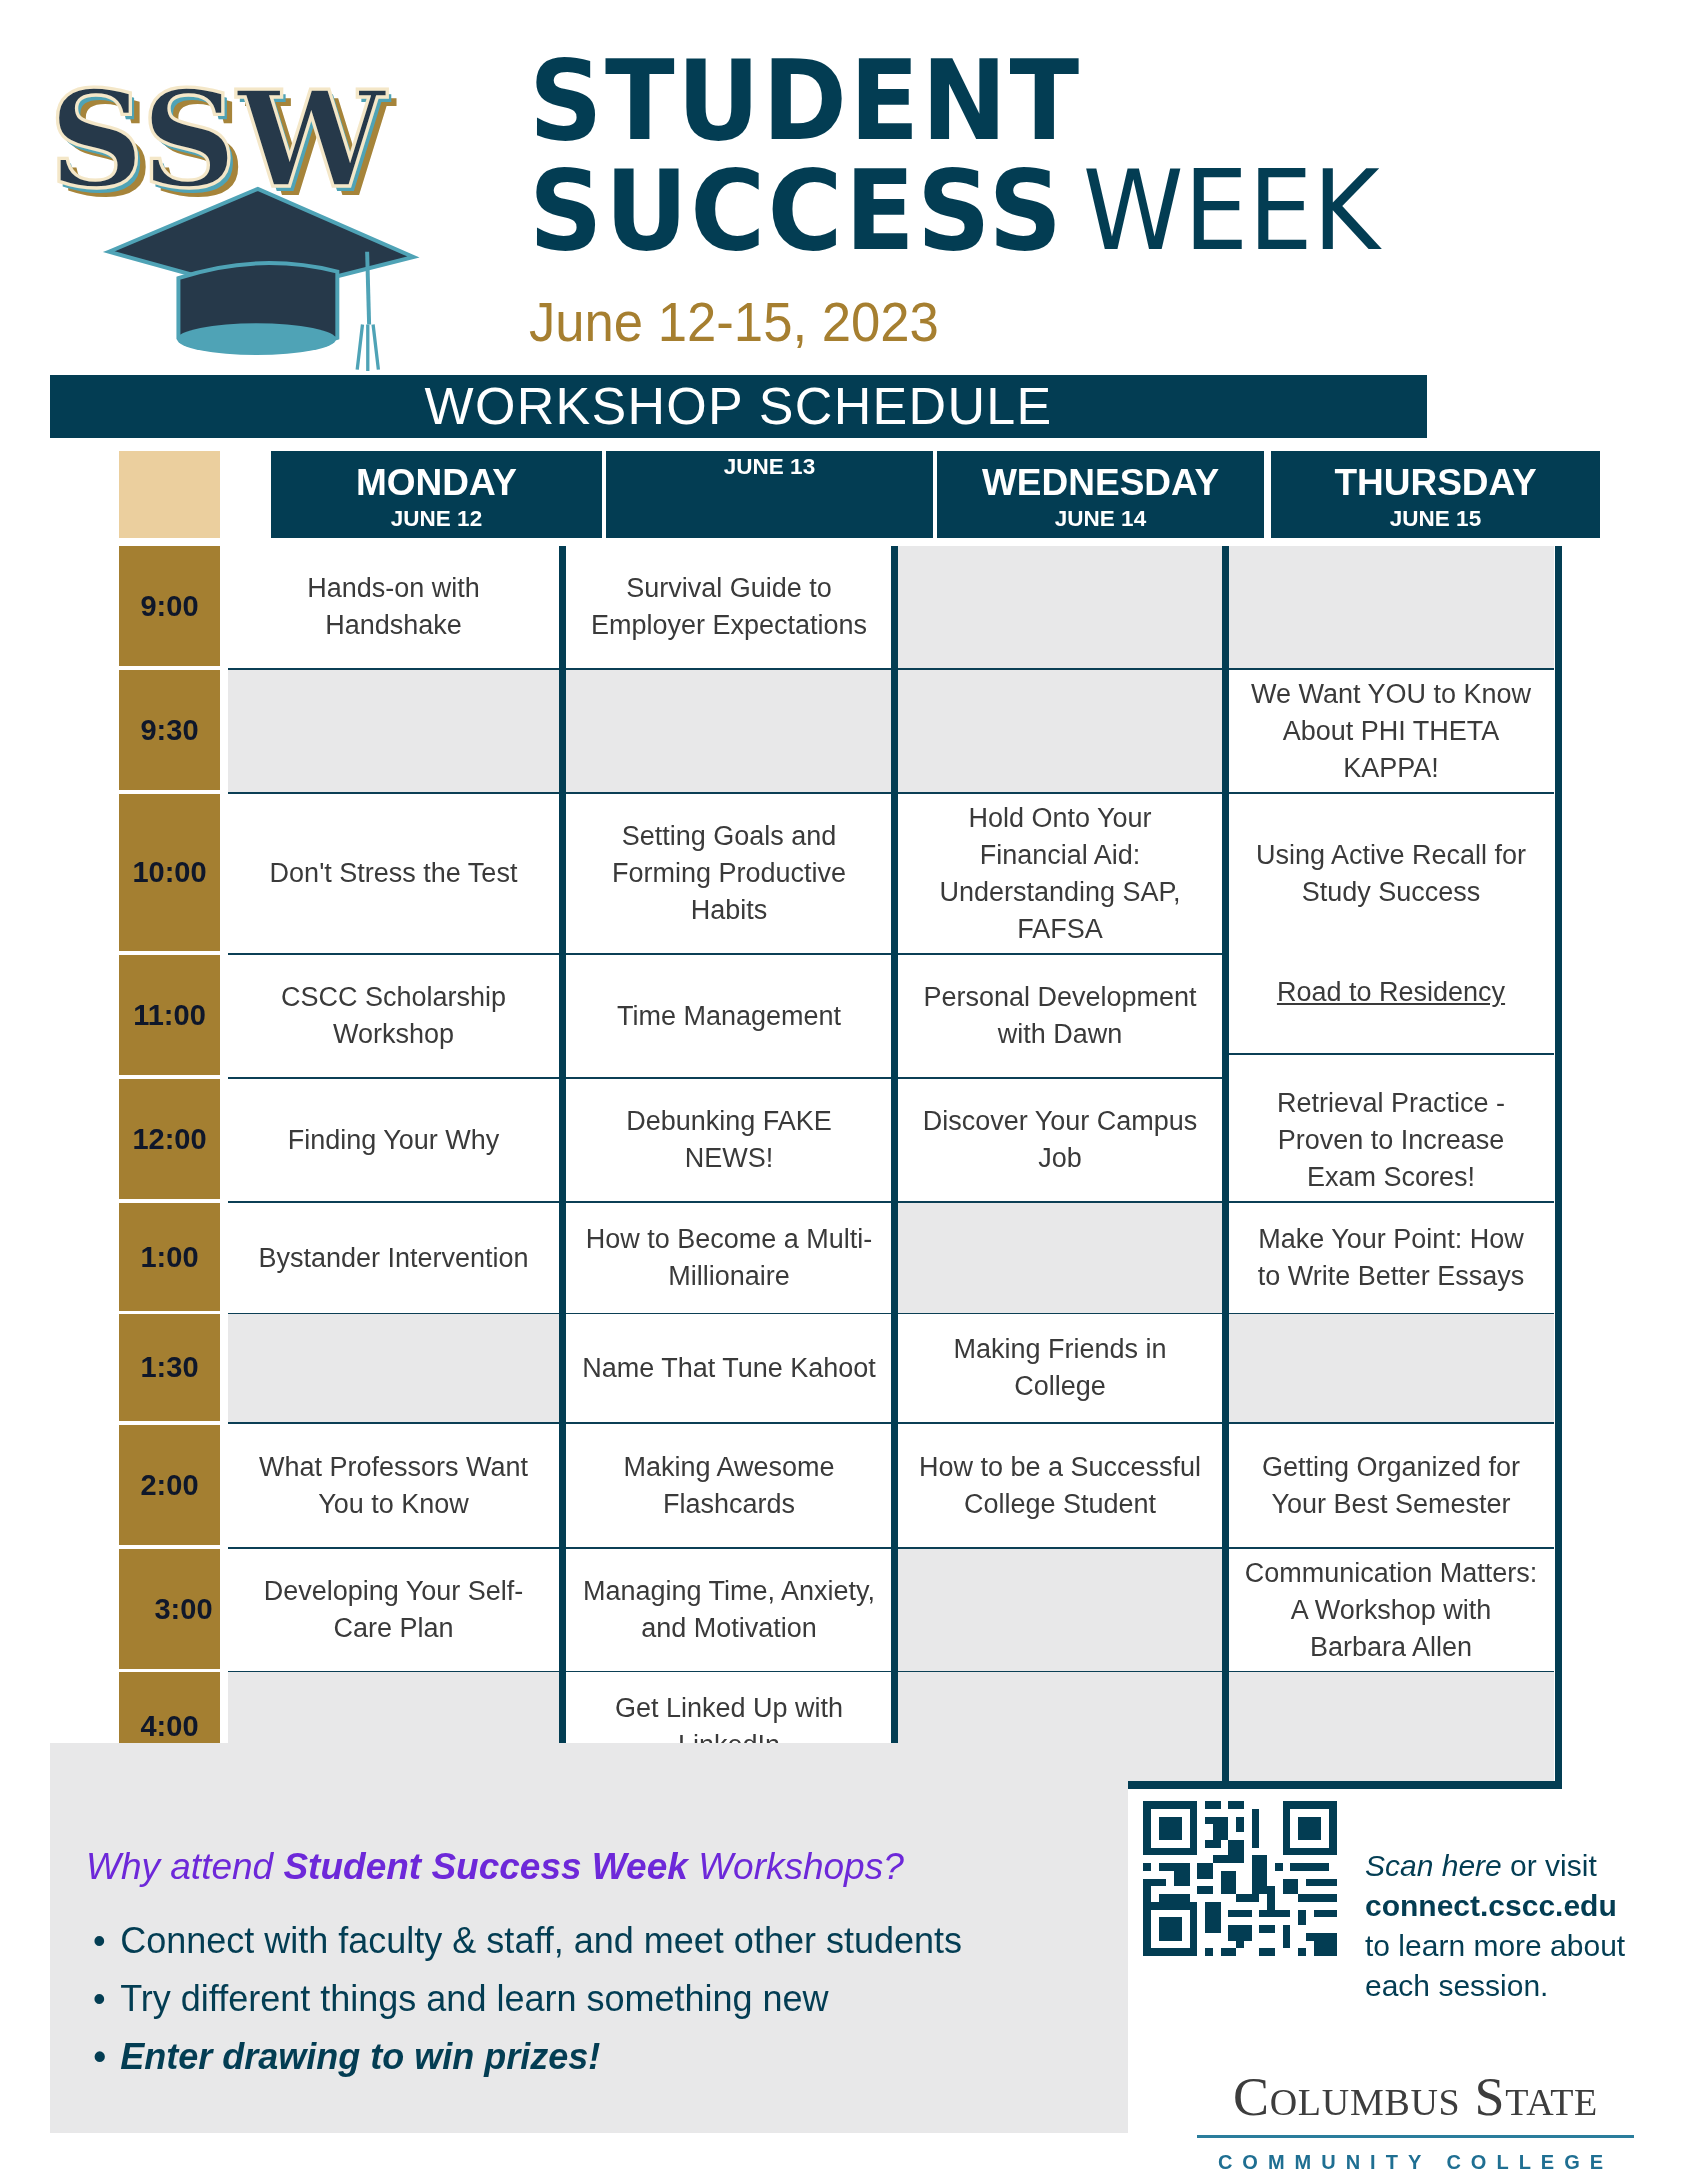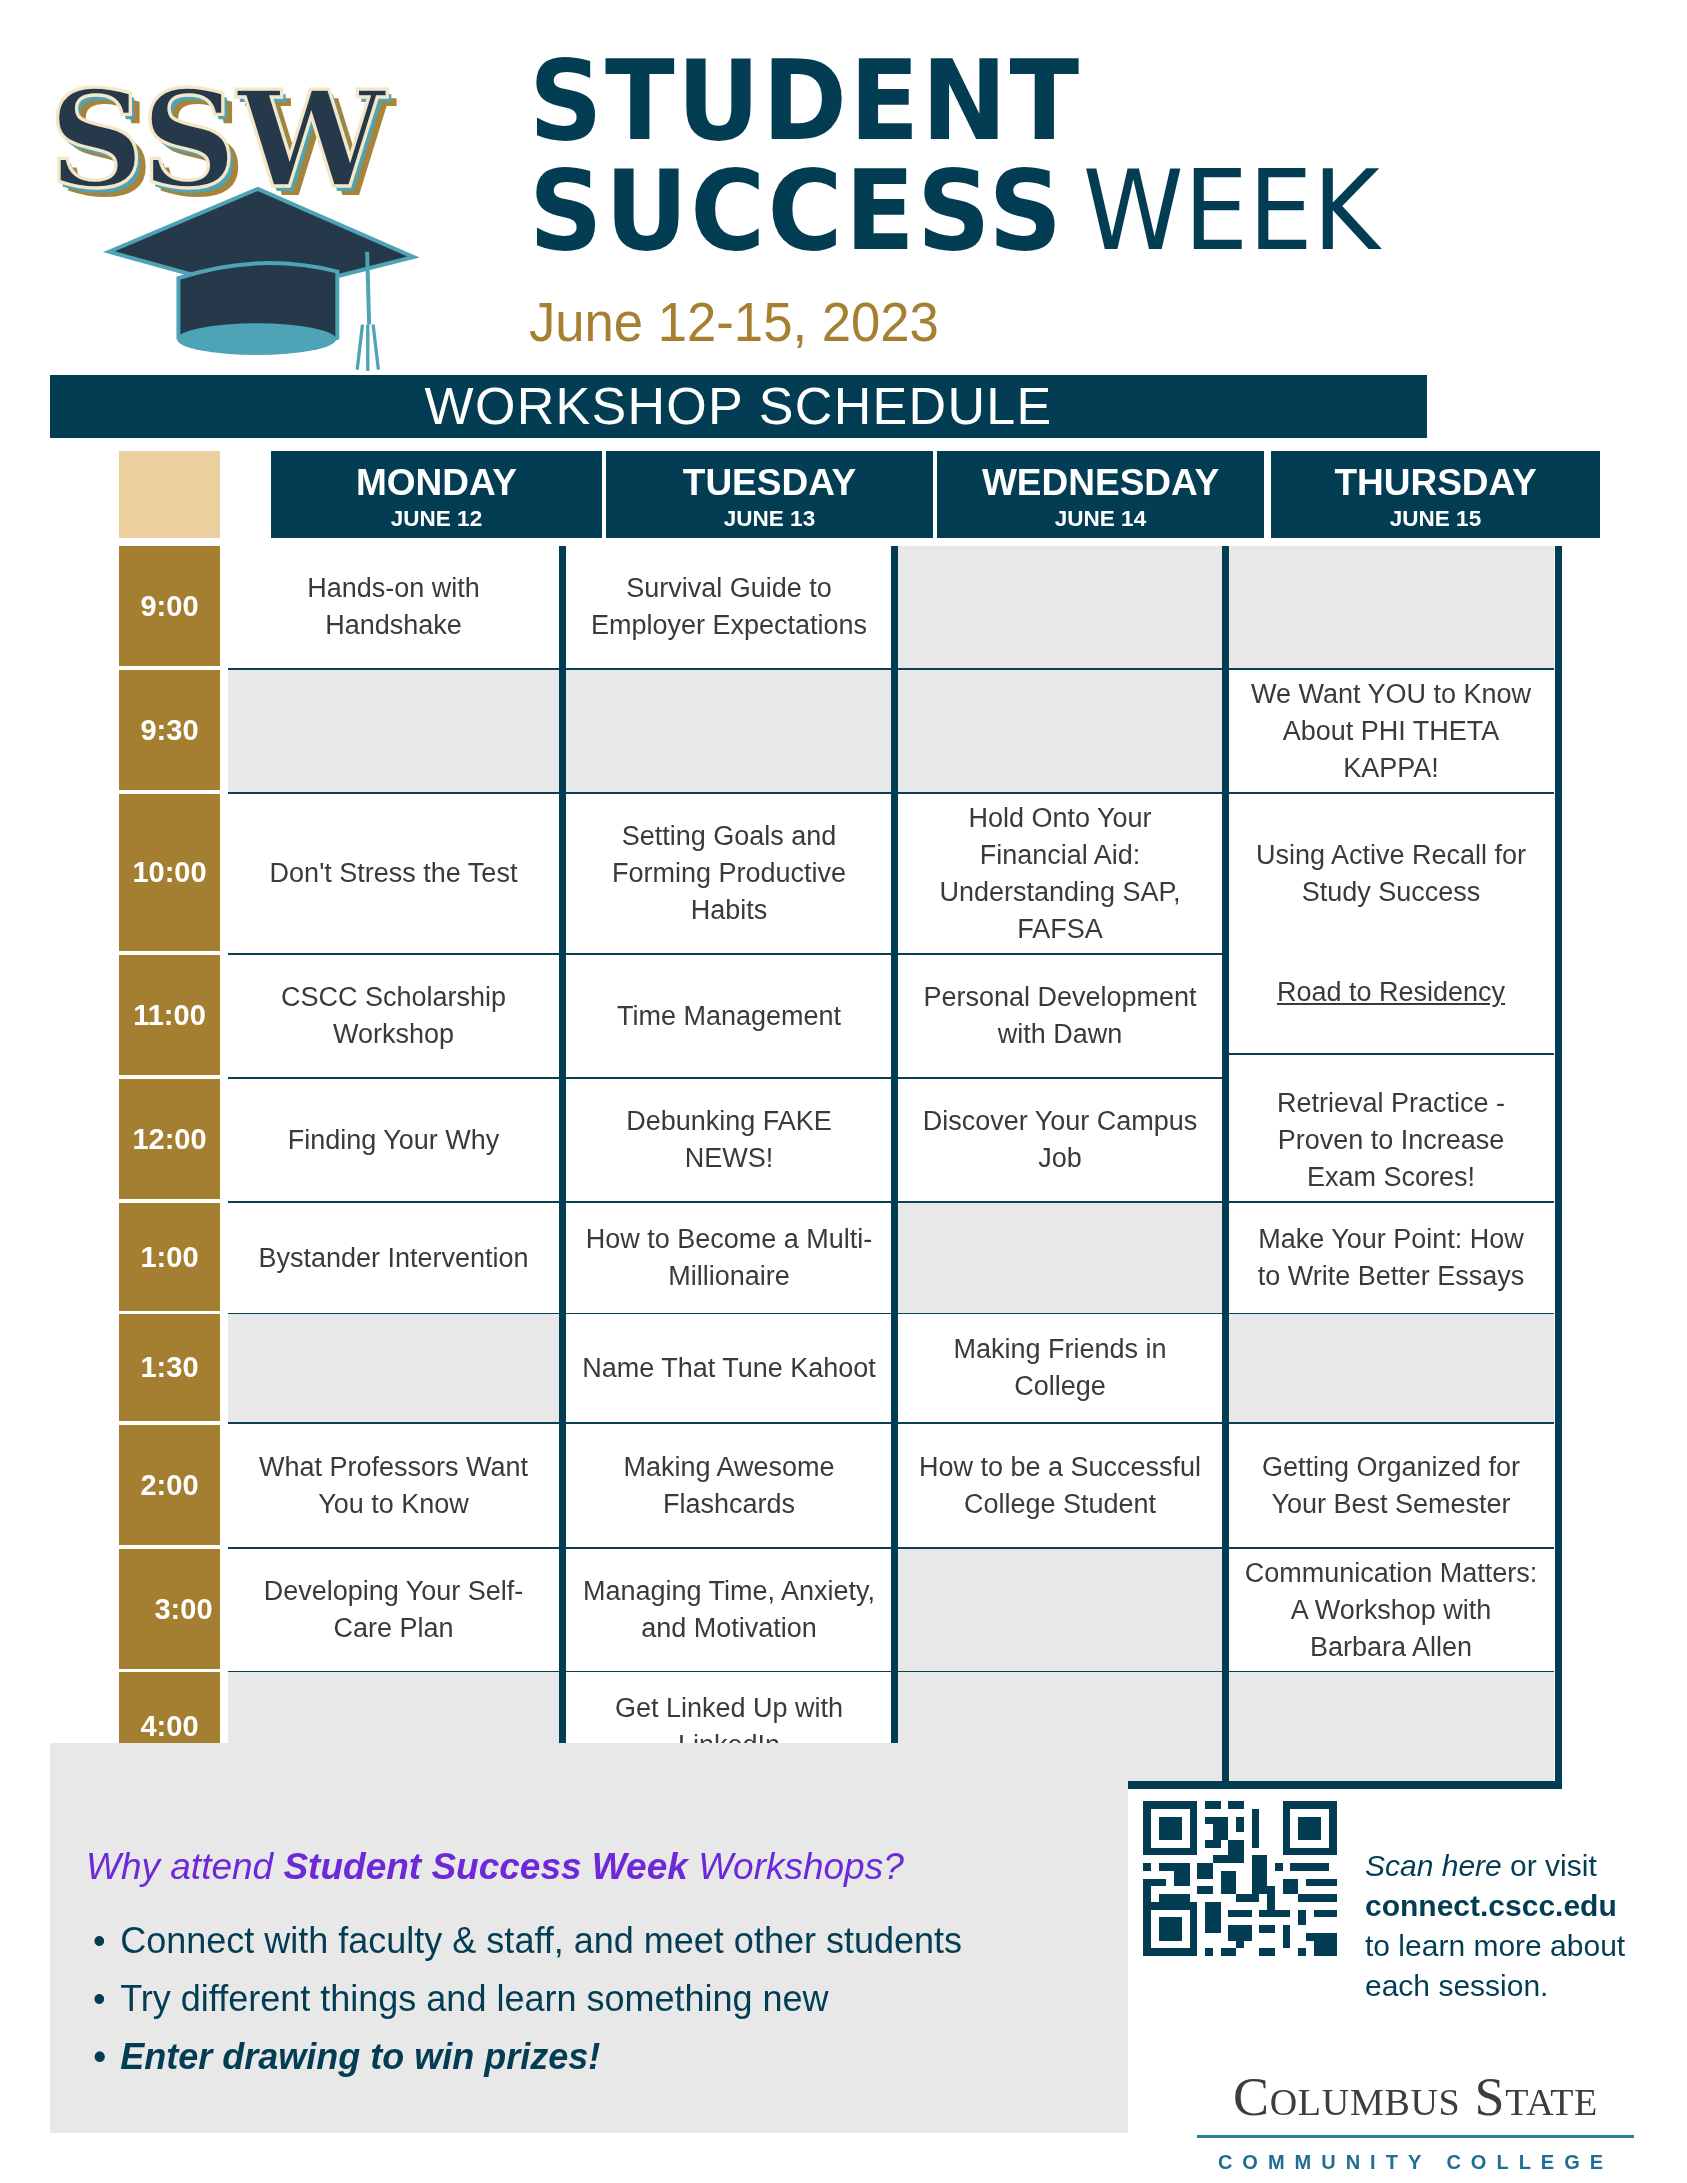--- a/index.html
+++ b/index.html
@@ -15,21 +15,21 @@
   .dates { font-family: "Liberation Sans", sans-serif; color: #a67f30; font-size: 56px; margin-top: 25px; transform: scaleX(0.94); transform-origin: left; }
 
   .banner { position: absolute; left: 50px; top: 375px; width: 1377px; height: 63px; background: #033d53; color: #ffffff; font-size: 52px; text-align: center; line-height: 63px; letter-spacing: 1.3px; }
 
   .grid { position: absolute; left: 119px; top: 451px; }
   .corner { position: absolute; left: 0; top: 0; width: 101px; height: 87px; background: #ebcf9e; }
   .dayhead { position: absolute; top: 0; height: 87px; background: #033d53; color: #fff; text-align: center; margin-left: 43px; }
   .dayhead .dn { font-weight: 700; font-size: 37px; padding-top: 10.6px; line-height: 42px; }
   .dayhead .dd { font-weight: 700; font-size: 22.5px; line-height: 26.5px; margin-top: 2.6px; }
 
-  .time { position: absolute; left: 0; width: 101px; background: #a47f31; color: #ffffff; font-weight: 700; font-size: 29px; display: flex; align-items: center; justify-content: center; }
+  .time { position: absolute; left: 0; width: 101px; background: #a47f31; color: #0f172a; font-weight: 700; font-size: 29px; display: flex; align-items: center; justify-content: center; }
 
   .cell { position: absolute; display: flex; align-items: center; justify-content: center; text-align: center; font-size: 27px; line-height: 37px; color: #3a3a3a; padding: 0 16px; border-bottom: 2.6px solid #0b3f55; }
   .cell.empty { background: #e8e8e9; }
   .cell.filled { background: #ffffff; }
   .vline { position: absolute; width: 6.6px; background: #033d53; }
   .bottom-bar { position: absolute; height: 8px; background: #033d53; }
 
   .why-box { position: absolute; left: 50px; top: 1743px; width: 1078px; height: 390px; background: #e8e8e9; }
   .why-title { position: absolute; left: 36px; top: 103px; font-size: 37px; font-style: italic; color: #6d28d9; }
   .why-title b { font-weight: 700; }
@@ -79,21 +79,20 @@
 <div class="banner">WORKSHOP SCHEDULE</div>
 
 <div class="grid">
   <div class="corner"></div>
 
   <div class="dayhead" style="left:109px;width:331px;">
     <div class="dn">MONDAY</div>
     <div class="dd">JUNE 12</div>
   </div>
   <div class="dayhead" style="left:444px;width:327px;">
-    <div class="dn">TUESDAY</div>
     <div class="dd">JUNE 13</div>
   </div>
   <div class="dayhead" style="left:775px;width:327px;">
     <div class="dn">WEDNESDAY</div>
     <div class="dd">JUNE 14</div>
   </div>
   <div class="dayhead" style="left:1109px;width:329px;">
     <div class="dn">THURSDAY</div>
     <div class="dd">JUNE 15</div>
   </div>

